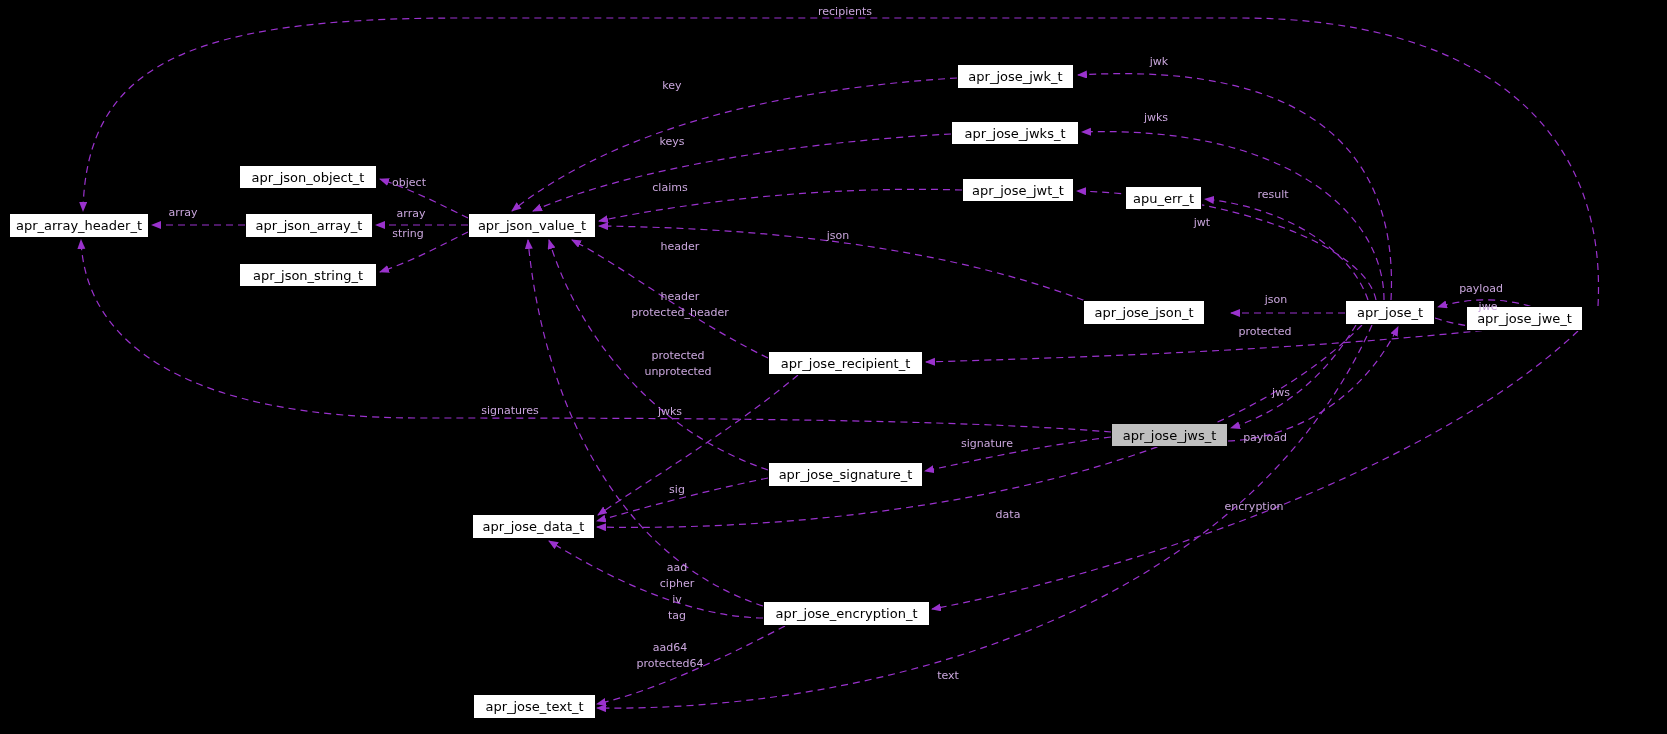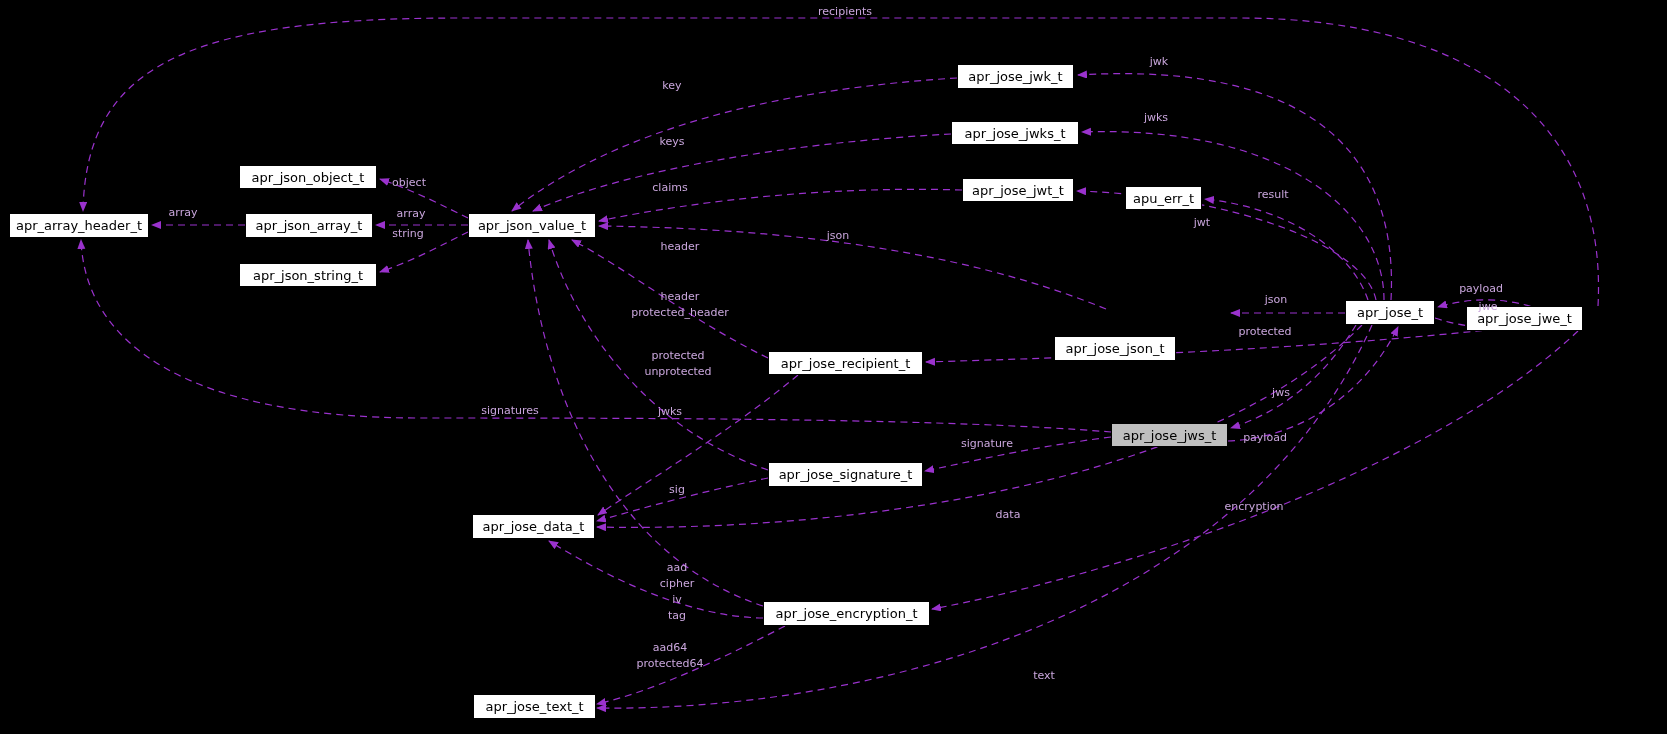--- a/index.html
+++ b/index.html
@@ -98,33 +98,33 @@
       <div class="edge-label" style="left: 987px; top: 436px;">signature</div>
       <div class="edge-label" style="left: 677px; top: 482px;">sig</div>
       <div class="edge-label" style="left: 1008px; top: 507px;">data</div>
       <div class="edge-label" style="left: 1254px; top: 499px;">encryption</div>
       <div class="edge-label" style="left: 677px; top: 560px;">aad
 cipher
 iv
 tag</div>
       <div class="edge-label" style="left: 670px; top: 640px;">aad64
 protected64</div>
-      <div class="edge-label" style="left: 1044px; top: 668px;">text</div>
+      <div class="edge-label" style="left: 948px; top: 668px;">text</div>
     </div>
   <div id="nodes">
       <div class="node" style="left: 9px; top: 213px; width: 140px; height: 25px;">apr_array_header_t</div>
       <div class="node" style="left: 239px; top: 165px; width: 138px; height: 24px;">apr_json_object_t</div>
       <div class="node" style="left: 245px; top: 213px; width: 128px; height: 25px;">apr_json_array_t</div>
       <div class="node" style="left: 239px; top: 263px; width: 138px; height: 24px;">apr_json_string_t</div>
       <div class="node" style="left: 468px; top: 213px; width: 128px; height: 25px;">apr_json_value_t</div>
       <div class="node" style="left: 957px; top: 64px; width: 117px; height: 25px; text-align: center;">apr_jose_jwk_t</div>
       <div class="node" style="left: 951px; top: 121px; width: 128px; height: 24px;">apr_jose_jwks_t</div>
       <div class="node" style="left: 962px; top: 178px; width: 112px; height: 24px;">apr_jose_jwt_t</div>
       <div class="node" style="left: 1125px; top: 186px; width: 77px; height: 24px;">apu_err_t</div>
-      <div class="node" style="left: 1054px; top: 300px; width: 122px; height: 25px; margin-top: 36px;">apr_jose_json_t</div>
+      <div class="node" style="left: 1083px; top: 300px; width: 122px; height: 25px;">apr_jose_json_t</div>
       <div class="node" style="left: 1345px; top: 300px; width: 90px; height: 25px;">apr_jose_t</div>
       <div class="node" style="left: 1466px; top: 306px; width: 117px; height: 25px;">apr_jose_jwe_t</div>
       <div class="node" style="left: 768px; top: 351px; width: 155px; height: 24px;">apr_jose_recipient_t</div>
       <div class="node highlight" style="left: 1111px; top: 423px; width: 117px; height: 24px;">apr_jose_jws_t</div>
       <div class="node" style="left: 768px; top: 462px; width: 155px; height: 25px;">apr_jose_signature_t</div>
       <div class="node" style="left: 472px; top: 514px; width: 123px; height: 25px;">apr_jose_data_t</div>
       <div class="node" style="left: 763px; top: 601px; width: 167px; height: 25px;">apr_jose_encryption_t</div>
       <div class="node" style="left: 473px; top: 694px; width: 123px; height: 25px;">apr_jose_text_t</div>
     </div>
 </div>

